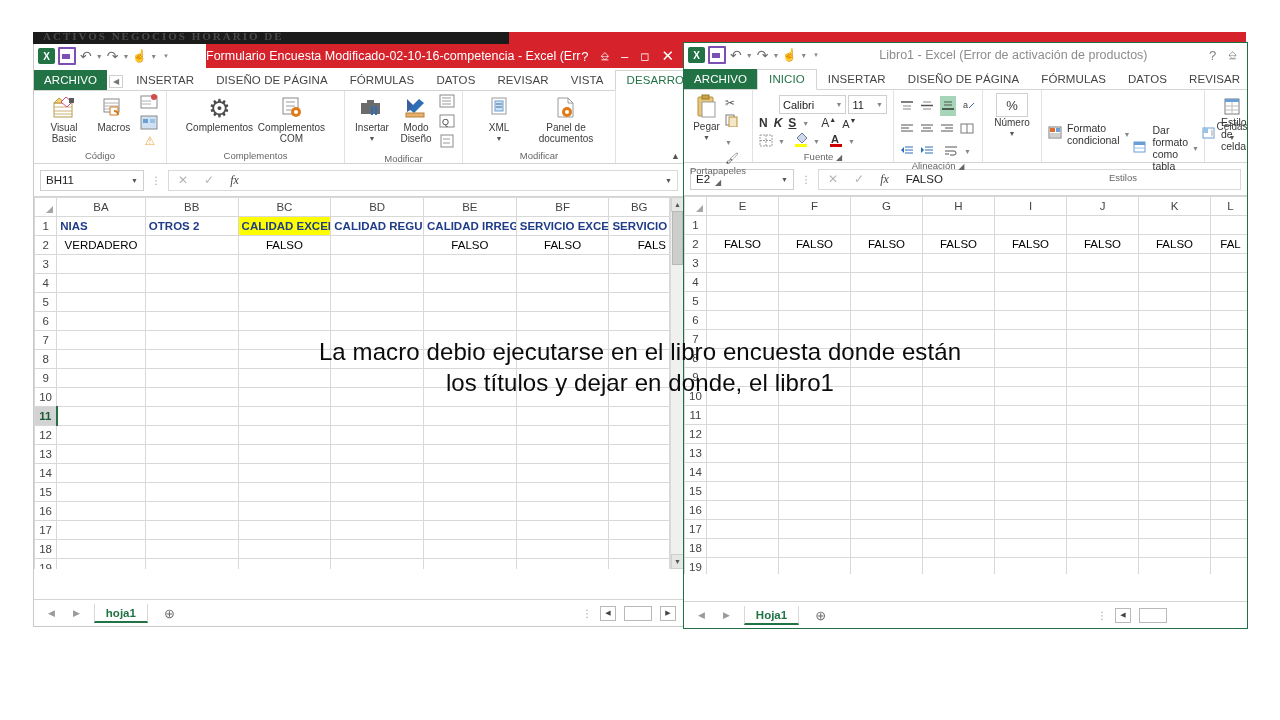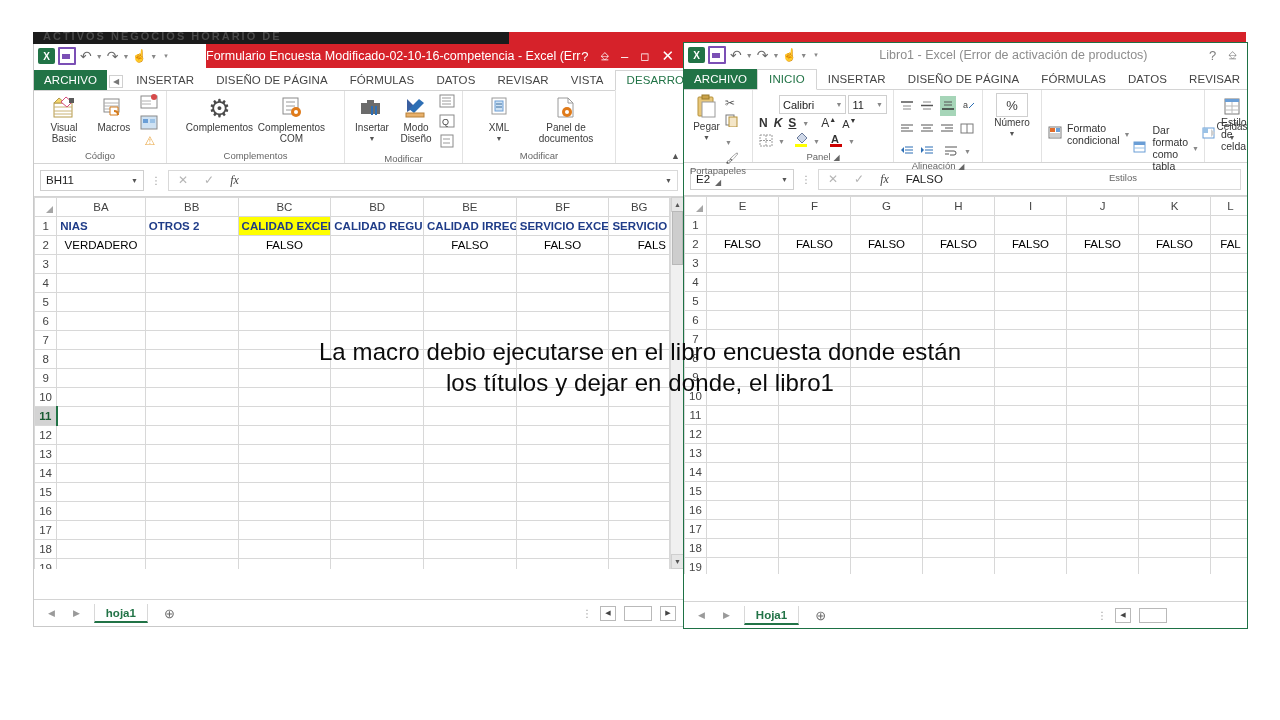--- a/index.html
+++ b/index.html
@@ -2,21 +2,21 @@
 <html><head>
 <meta charset="utf-8">
 <style>
   html,body{margin:0;padding:0;}
   body{
     width:1280px;height:720px;background:#ffffff;
     font-family:"Liberation Sans", sans-serif;
     overflow:hidden;position:relative;
   }
   
-  #top-strip{position:absolute;left:33px;top:32px;width:1213px;height:12px;overflow:hidden;}
+  #top-strip{position:absolute;left:33px;top:32px;width:1213px;height:12px;overflow:hidden;font-family:Liberation Serif, serif;}
   #top-strip .bar{position:absolute;left:0;top:0;width:476px;height:12px;background:#1b1b1b;}
   #top-strip .bar2{position:absolute;left:476px;top:0;width:737px;height:12px;background:#d6222a;}
   #top-strip .txt{position:absolute;left:10px;top:-2px;font-size:11px;font-weight:bold;
     letter-spacing:2px;color:#4a4a4a;white-space:nowrap;}
 
   
   .win{position:absolute;background:#ffffff;overflow:hidden;}
   .win.left{left:33px;top:44px;width:650px;height:582px;border:1px solid #c9c9c9;border-top:none;}
   .win.right{left:683px;top:42px;width:563px;height:585px;border:1px solid #1e7145;}
 
@@ -694,21 +694,21 @@
           <span style="margin-left:4px;">
             <svg width="14" height="15" viewBox="0 0 14 15">
                 <text x="2" y="11" font-size="11" font-weight="bold" fill="#333">A</text>
                 <rect x="1" y="12" width="12" height="3" fill="#cc0000"></rect>
               </svg>
           </span>
           <span class="tiny-caret">▼</span>
         </div>
       </div>
       <div class="gname">
-        <span>Panel</span>
+        <span>Fuente</span>
         <span style="font-size:8px;">◢</span>
       </div>
     </div>
 
     <div class="grp" style="width:96px;">
       <div style="display:flex;flex-direction:column;gap:4px;padding-top:3px;">
         <div style="display:flex;gap:6px;align-items:center;">
           <span><svg width="14" height="11" viewBox="0 0 14 11">
                 <line x1="1" y1="2" x2="13" y2="2" stroke="#555" stroke-width="1.5"></line>
                 <line x1="3" y1="6" x2="11" y2="6" stroke="#888"></line>

